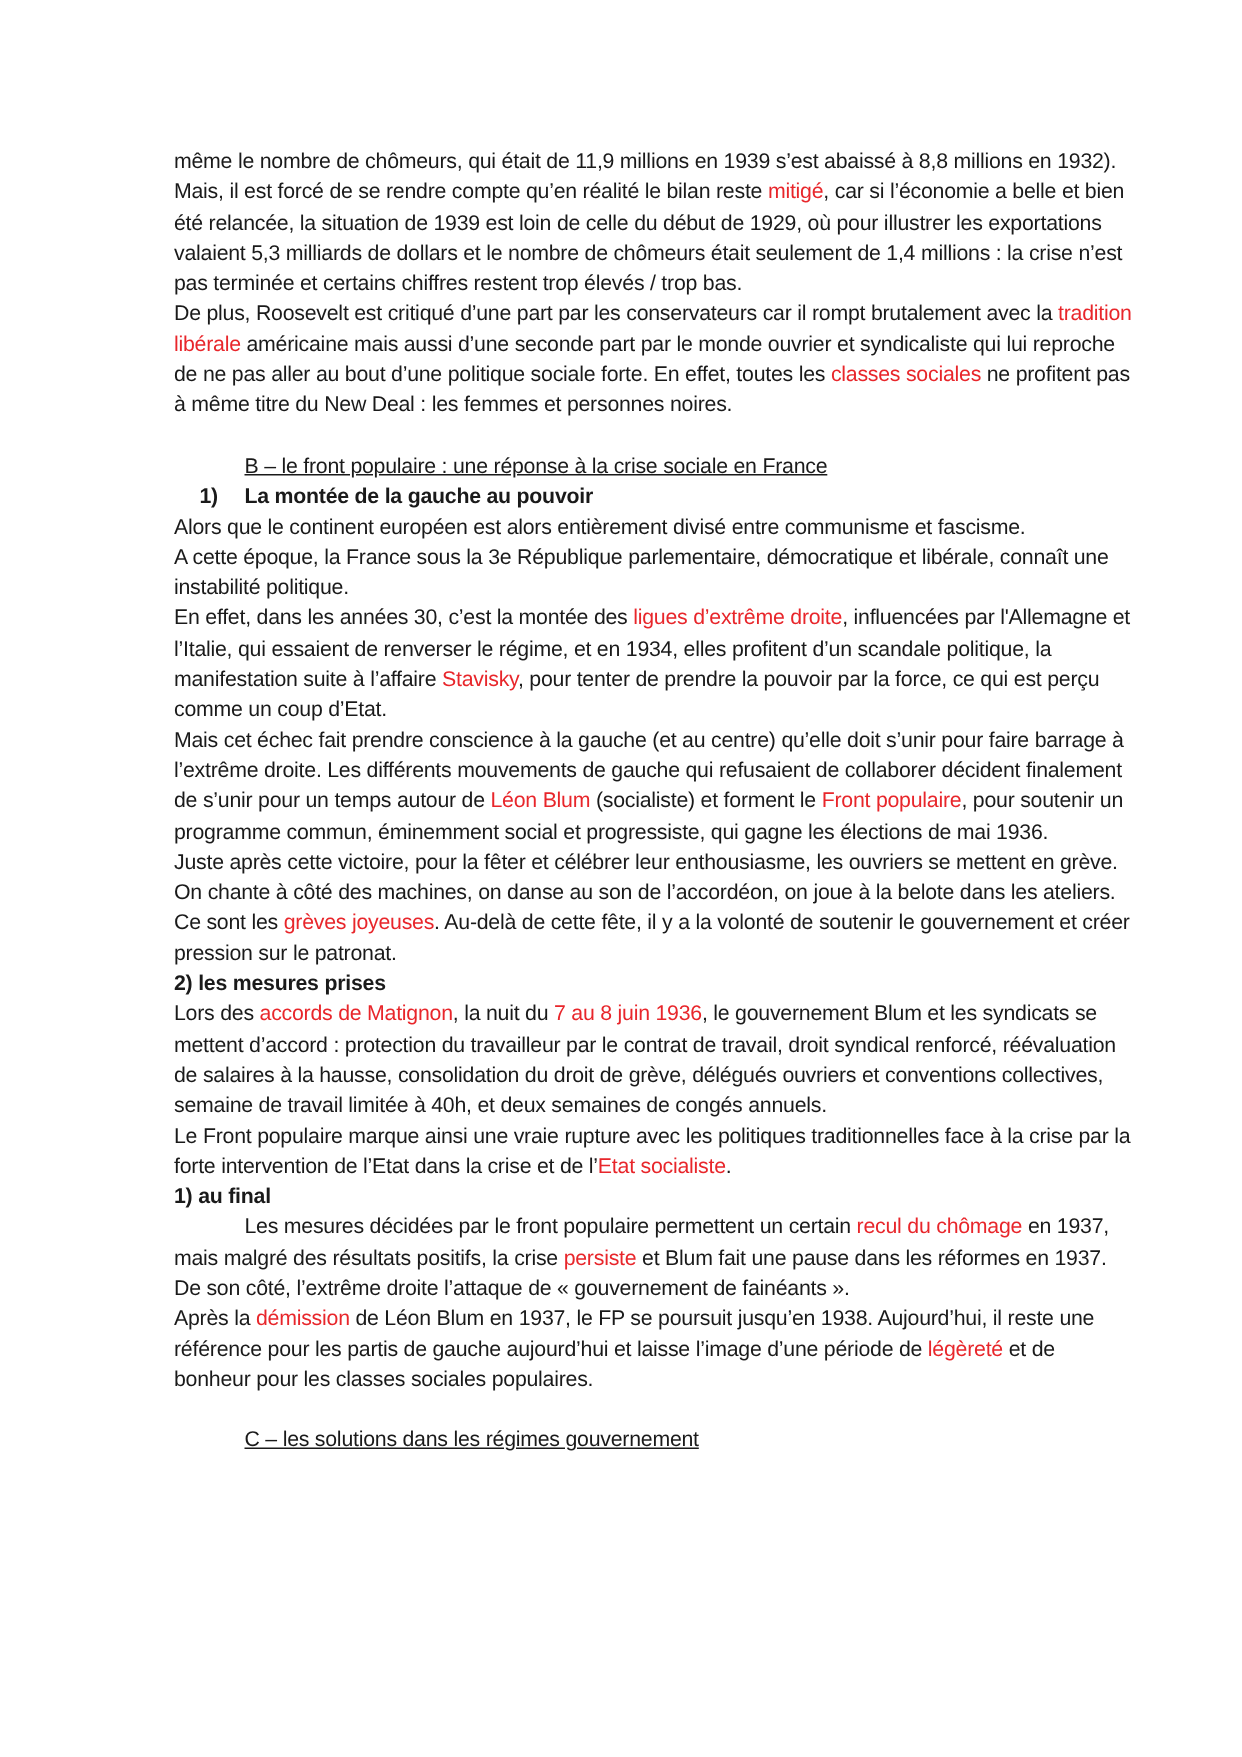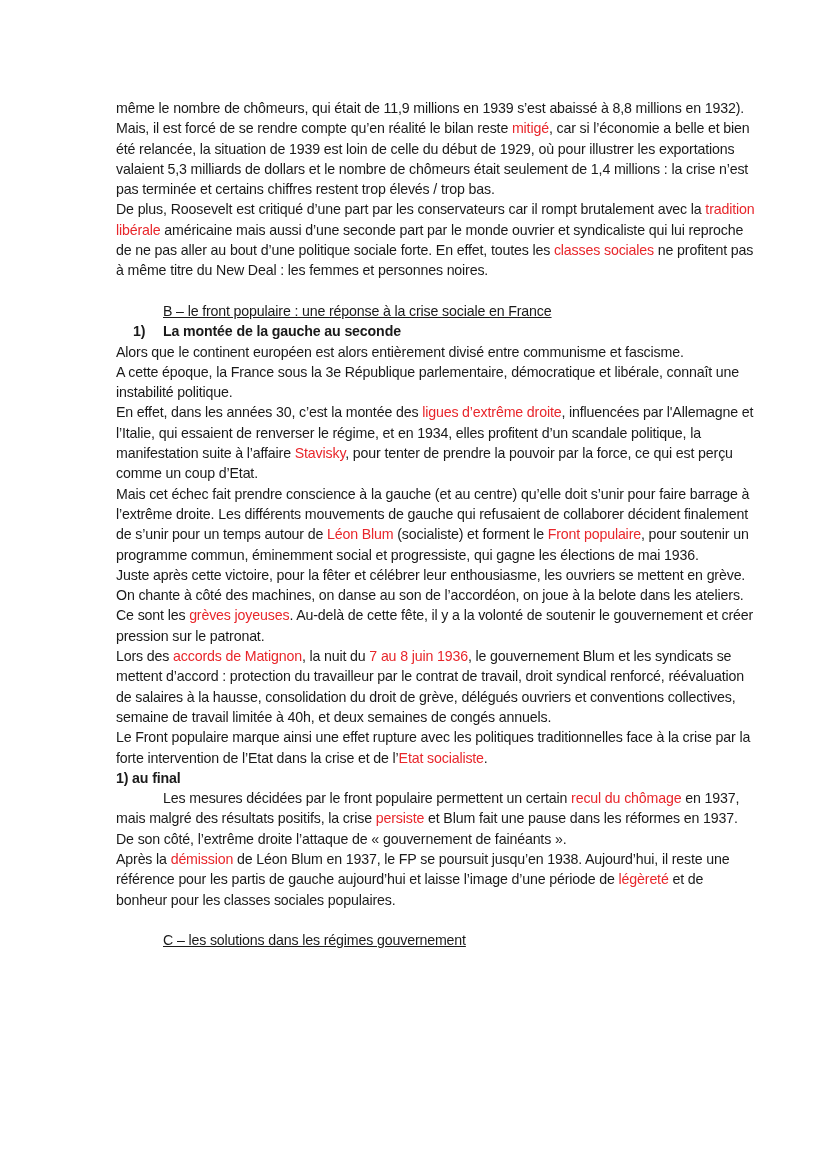--- a/index.html
+++ b/index.html
@@ -23,27 +23,28 @@
   </style>
 </head>
 <body>
 
 <div class="page" id="page">
     <p><span>même le nombre de chômeurs, qui était de 11,9 millions en 1939 s’est abaissé à 8,8 millions en 1932).</span></p>
     <p><span>Mais, il est forcé de se rendre compte qu’en réalité le bilan reste </span><span class="red">mitigé</span><span>, car si l’économie a belle et bien été relancée, la situation de 1939 est loin de celle du début de 1929, où pour illustrer les exportations valaient 5,3 milliards de dollars et le nombre de chômeurs était seulement de 1,4 millions : la crise n’est pas terminée et certains chiffres restent trop élevés / trop bas.</span></p>
     <p><span>De plus, Roosevelt est critiqué d’une part par les conservateurs car il rompt brutalement avec la </span><span class="red">tradition libérale</span><span> américaine mais aussi d’une seconde part par le monde ouvrier et syndicaliste qui lui reproche de ne pas aller au bout d’une politique sociale forte. En effet, toutes les </span><span class="red">classes sociales</span><span> ne profitent pas à même titre du New Deal : les femmes et personnes noires.</span></p>
     <p class="blank"></p>
     <p class="section-title"><span>B – le front populaire : une réponse à la crise sociale en France</span></p>
-    <p class="num-heading"><span class="num">1)</span><span>La montée de la gauche au seconde</span></p>
+    <p class="num-heading"><span class="num">1)</span><span>La montée de la gauche au pouvoir</span></p>
     <p><span>Alors que le continent européen est alors entièrement divisé entre communisme et fascisme.</span></p>
     <p><span>A cette époque, la France sous la 3e République parlementaire, démocratique et libérale, connaît une instabilité politique.</span></p>
     <p><span>En effet, dans les années 30, c’est la montée des </span><span class="red">ligues d’extrême droite</span><span>, influencées par l'Allemagne et l’Italie, qui essaient de renverser le régime, et en 1934, elles profitent d’un scandale politique, la manifestation suite à l’affaire </span><span class="red">Stavisky</span><span>, pour tenter de prendre la pouvoir par la force, ce qui est perçu comme un coup d’Etat.</span></p>
     <p><span>Mais cet échec fait prendre conscience à la gauche (et au centre) qu’elle doit s’unir pour faire barrage à l’extrême droite. Les différents mouvements de gauche qui refusaient de collaborer décident finalement de s’unir pour un temps autour de </span><span class="red">Léon Blum</span><span> (socialiste) et forment le </span><span class="red">Front populaire</span><span>, pour soutenir un programme commun, éminemment social et progressiste, qui gagne les élections de mai 1936.</span></p>
     <p><span>Juste après cette victoire, pour la fêter et célébrer leur enthousiasme, les ouvriers se mettent en grève. On chante à côté des machines, on danse au son de l’accordéon, on joue à la belote dans les ateliers. Ce sont les </span><span class="red">grèves joyeuses</span><span>. Au-delà de cette fête, il y a la volonté de soutenir le gouvernement et créer pression sur le patronat.</span></p>
+    <p class="bold-heading"><span>2) les mesures prises</span></p>
     <p><span>Lors des </span><span class="red">accords de Matignon</span><span>, la nuit du </span><span class="red">7 au 8 juin 1936</span><span>, le gouvernement Blum et les syndicats se mettent d’accord : protection du travailleur par le contrat de travail, droit syndical renforcé, réévaluation de salaires à la hausse, consolidation du droit de grève, délégués ouvriers et conventions collectives, semaine de travail limitée à 40h, et deux semaines de congés annuels.</span></p>
-    <p><span>Le Front populaire marque ainsi une effet rupture avec les politiques traditionnelles face à la crise par la forte intervention de l’Etat dans la crise et de l’</span><span class="red">Etat socialiste</span><span>.</span></p>
+    <p><span>Le Front populaire marque ainsi une vraie rupture avec les politiques traditionnelles face à la crise par la forte intervention de l’Etat dans la crise et de l’</span><span class="red">Etat socialiste</span><span>.</span></p>
     <p class="bold-heading"><span>1) au final</span></p>
     <p class="indent"><span>Les mesures décidées par le front populaire permettent un certain </span><span class="red">recul du chômage</span><span> en 1937, mais malgré des résultats positifs, la crise </span><span class="red">persiste</span><span> et Blum fait une pause dans les réformes en 1937.</span></p>
     <p><span>De son côté, l’extrême droite l’attaque de « gouvernement de fainéants ».</span></p>
     <p><span>Après la </span><span class="red">démission</span><span> de Léon Blum en 1937, le FP se poursuit jusqu’en 1938. Aujourd’hui, il reste une référence pour les partis de gauche aujourd’hui et laisse l’image d’une période de </span><span class="red">légèreté</span><span> et de bonheur pour les classes sociales populaires.</span></p>
     <p class="blank"></p>
     <p class="section-title"><span>C – les solutions dans les régimes gouvernement</span></p>
   </div>
 
 </body></html>

